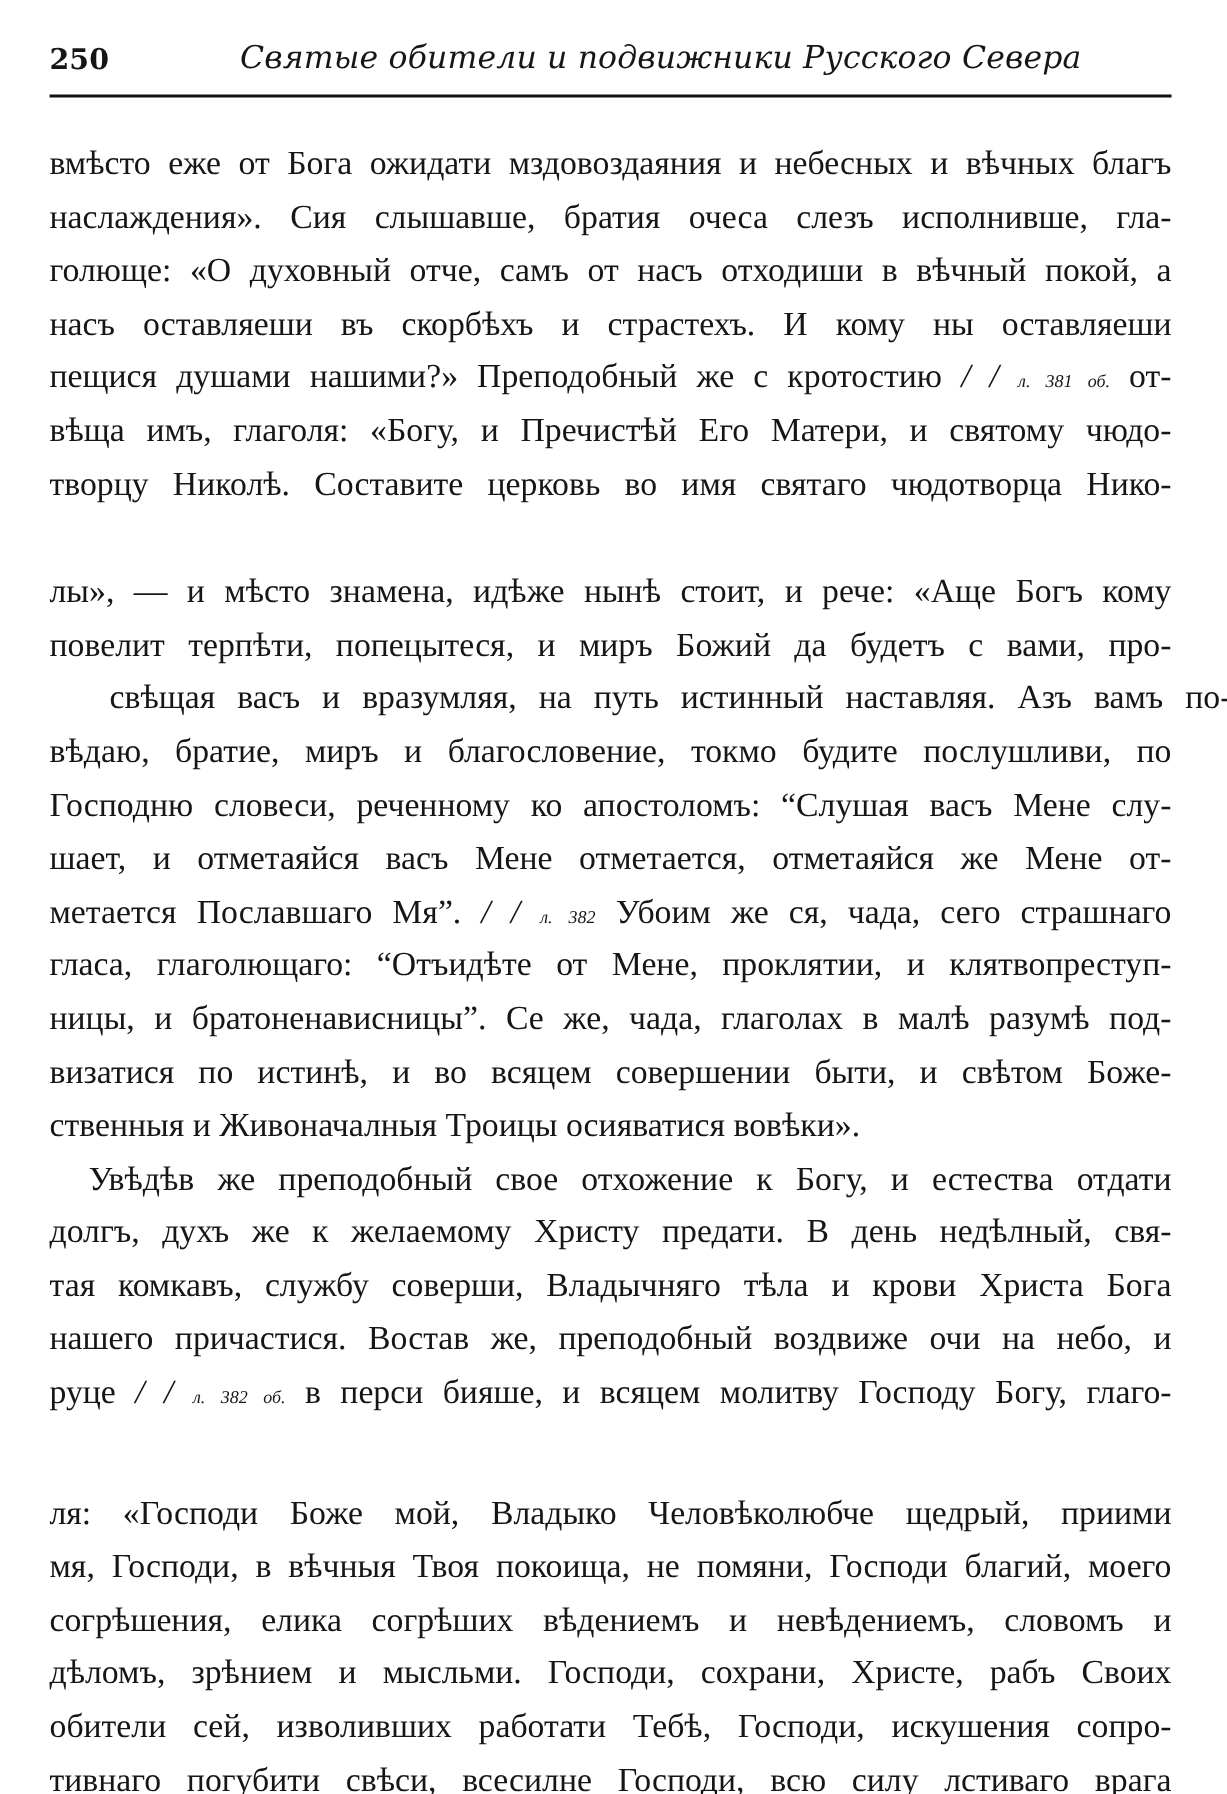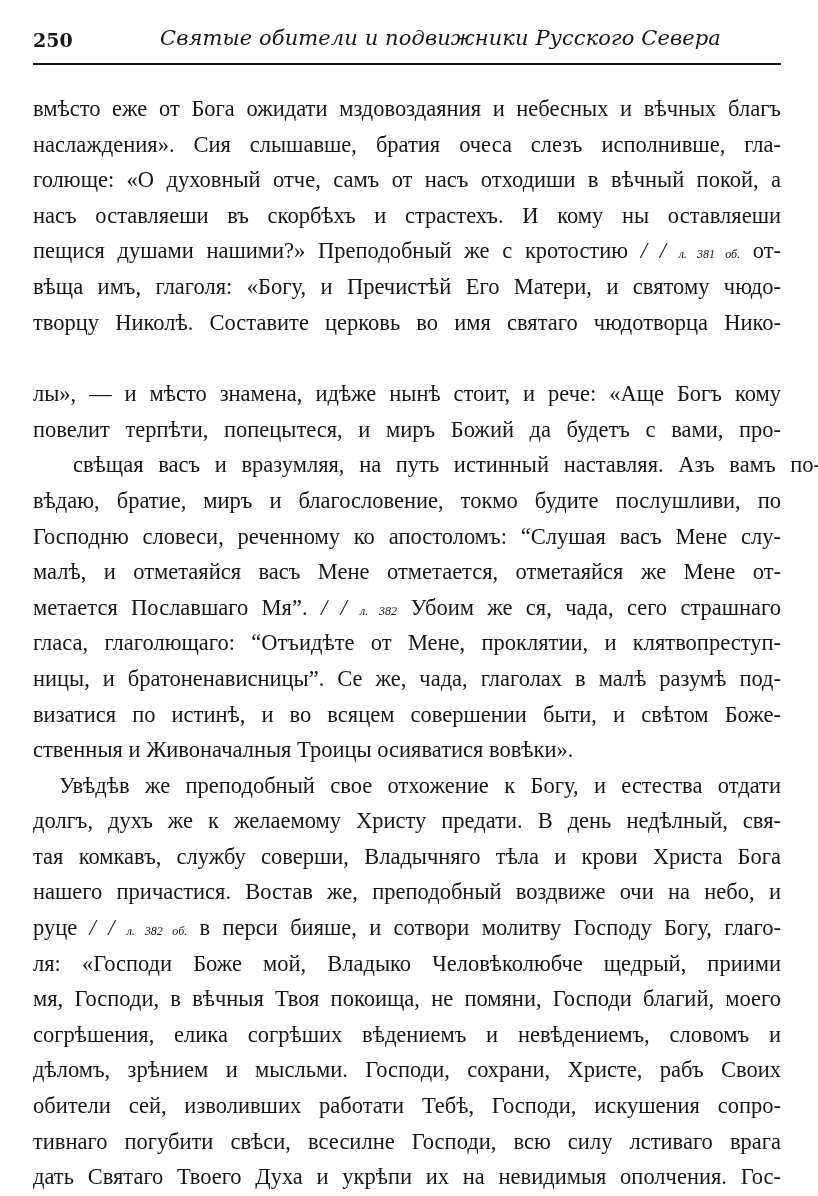--- a/index.html
+++ b/index.html
@@ -30,32 +30,32 @@
     <div class="line" style="display: block; width: 748px;">голюще: «О духовный отче, самъ от насъ отходиши в вѣчный покой, а</div>
     <div class="line" style="display: block; width: 748px;">насъ оставляеши въ скорбѣхъ и страстехъ. И кому ны оставляеши</div>
     <div class="line" style="display: block; width: 748px;"><span>пещися душами нашими?» Преподобный же с кротостию </span><span class="marker">/ /</span> <span class="folio">л. 381 об.</span><span> от-</span></div>
     <div class="line" style="display: block; width: 748px;">вѣща имъ, глаголя: «Богу, и Пречистѣй Его Матери, и святому чюдо-</div>
     <div class="line" style="display: block; width: 748px;">творцу Николѣ. Составите церковь во имя святаго чюдотворца Нико-</div>
     <div class="line" style="display: block; width: 748px; margin-top: 36px;">лы», — и мѣсто знамена, идѣже нынѣ стоит, и рече: «Аще Богъ кому</div>
     <div class="line" style="display: block; width: 748px;">повелит терпѣти, попецытеся, и миръ Божий да будетъ с вами, про-</div>
     <div class="line" style="display: block; width: 748px; margin-left: 40px;">свѣщая васъ и вразумляя, на путь истинный наставляя. Азъ вамъ по-</div>
     <div class="line" style="display: block; width: 748px;">вѣдаю, братие, миръ и благословение, токмо будите послушливи, по</div>
     <div class="line" style="display: block; width: 748px;">Господню словеси, реченному ко апостоломъ: “Слушая васъ Мене слу-</div>
-    <div class="line" style="display: block; width: 748px;">малѣ, и отметаяйся васъ Мене отметается, отметаяйся же Мене от-</div>
+    <div class="line" style="display: block; width: 748px;">шает, и отметаяйся васъ Мене отметается, отметаяйся же Мене от-</div>
     <div class="line" style="display: block; width: 748px;"><span>метается Пославшаго Мя”. </span><span class="marker">/ /</span> <span class="folio">л. 382</span><span> Убоим же ся, чада, сего страшнаго</span></div>
     <div class="line" style="display: block; width: 748px;">гласа, глаголющаго: “Отъидѣте от Мене, проклятии, и клятвопреступ-</div>
     <div class="line" style="display: block; width: 748px;">ницы, и братоненависницы”. Се же, чада, глаголах в малѣ разумѣ под-</div>
     <div class="line" style="display: block; width: 748px;">визатися по истинѣ, и во всяцем совершении быти, и свѣтом Боже-</div>
     <div class="line last" style="display: block; width: 748px;">ственныя и Живоначалныя Троицы осияватися вовѣки».</div>
     <div class="line indent" style="display: block; width: 748px;">Увѣдѣв же преподобный свое отхожение к Богу, и естества отдати</div>
     <div class="line" style="display: block; width: 748px;">долгъ, духъ же к желаемому Христу предати. В день недѣлный, свя-</div>
     <div class="line" style="display: block; width: 748px;">тая комкавъ, службу соверши, Владычняго тѣла и крови Христа Бога</div>
     <div class="line" style="display: block; width: 748px;">нашего причастися. Востав же, преподобный воздвиже очи на небо, и</div>
-    <div class="line" style="display: block; width: 748px;"><span>руце </span><span class="marker">/ /</span> <span class="folio">л. 382 об.</span><span> в перси бияше, и сотвори молитву Господу Богу, глаго-</span></div>
-    <div class="line" style="display: block; width: 748px;">ля: «Господи Боже мой, Владыко Человѣколюбче щедрый, приими</div>
+    <div class="line" style="display: block; width: 748px;"><span>руце </span><span class="marker">/ /</span> <span class="folio">л. 382 об.</span><span> в перси бияше, и всяцем молитву Господу Богу, глаго-</span></div>
+    <div class="line" style="display: block; width: 748px; margin-top: 45px;">ля: «Господи Боже мой, Владыко Человѣколюбче щедрый, приими</div>
     <div class="line" style="display: block; width: 748px; font-family: Liberation Serif, serif;">мя, Господи, в вѣчныя Твоя покоища, не помяни, Господи благий, моего</div>
     <div class="line" style="display: block; width: 748px;">согрѣшения, елика согрѣших вѣдениемъ и невѣдениемъ, словомъ и</div>
     <div class="line" style="display: block; width: 748px;">дѣломъ, зрѣнием и мысльми. Господи, сохрани, Христе, рабъ Своих</div>
     <div class="line" style="display: block; width: 748px;">обители сей, изволивших работати Тебѣ, Господи, искушения сопро-</div>
     <div class="line" style="display: block; width: 748px;">тивнаго погубити свѣси, всесилне Господи, всю силу лстиваго врага</div>
     <div class="line" style="display: block; width: 748px;">дать Святаго Твоего Духа и укрѣпи их на невидимыя ополчения. Гос-</div>
     <div class="line" style="display: block; width: 748px;"> </div>
   </div>
 
 </body></html>

